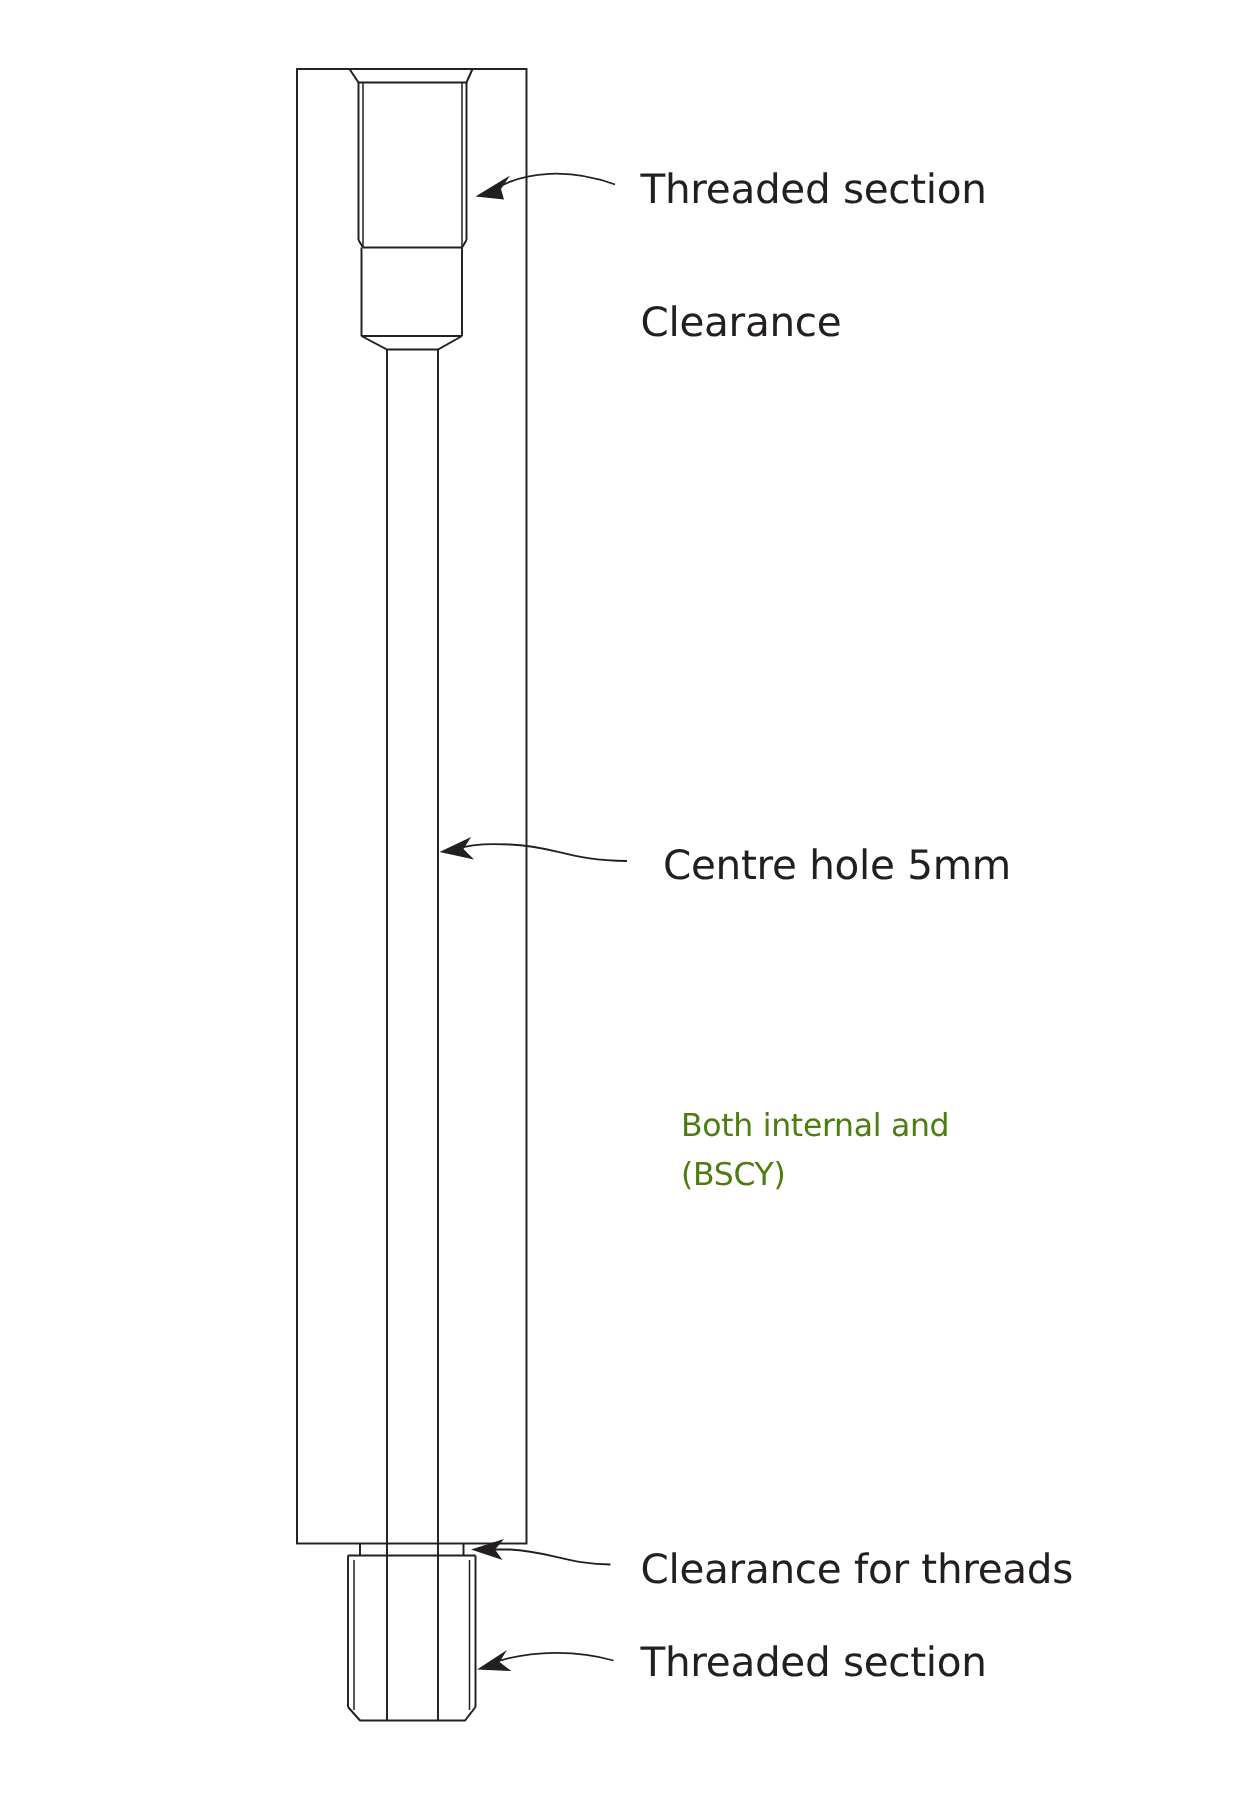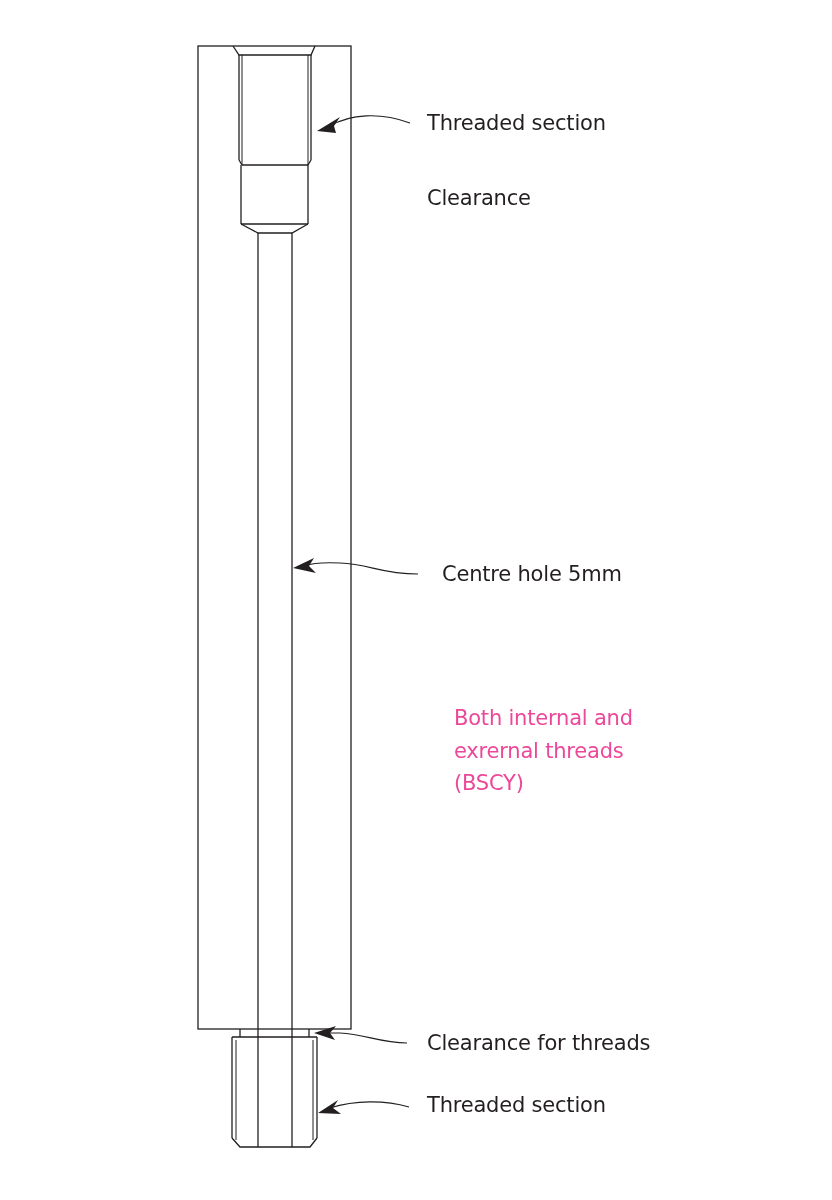--- a/index.html
+++ b/index.html
@@ -5,34 +5,35 @@
     html, body { margin: 0; padding: 0; background: #ffffff; }
     body { width: 832px; height: 1200px; position: relative; overflow: hidden; }
     #drawing { position: absolute; left: 0; top: 0; }
     .ln { stroke: #231f20; stroke-width: 1.3; fill: none; }
     .ln-thin { stroke: #231f20; stroke-width: 1; fill: none; }
     .arrow-curve { stroke: #231f20; stroke-width: 1.2; fill: none; }
     .arrow-head { fill: #231f20; stroke: none; }
     .label {
       position: absolute;
       font-family: "DejaVu Sans", "Liberation Sans", sans-serif;
-      font-size: 21px;
+      font-size: 27px;
       color: #231f20;
       white-space: nowrap;
       line-height: 1;
       letter-spacing: -0.2px;
     }
     .note {
       position: absolute;
       font-family: "DejaVu Sans", "Liberation Sans", sans-serif;
       font-size: 21px;
-      color: #ec4899;
+      color: #4d7c0f;
       line-height: 32.5px;
       white-space: nowrap;
       letter-spacing: -0.2px;
+      margin-top: 32px;
     }
     .note div { display: block; }
   </style>
 </head>
 <body>
 
 <svg id="drawing" width="832" height="1200" viewBox="0 0 832 1200" xmlns="http://www.w3.org/2000/svg">
 
   <g>
     <rect class="ln" x="198" y="46" width="153" height="983"></rect>
@@ -94,22 +95,21 @@
     <path class="arrow-curve" d="M407,1043 C380,1043 365,1034 340,1033 C330,1033 325,1033 322,1033"></path>
     <polygon class="arrow-head" points="314,1033 336,1026 330,1033 335,1040"></polygon>
   </g>
   <g>
     <path class="arrow-curve" d="M409,1107 C385,1100 355,1100 330,1108"></path>
     <polygon class="arrow-head" points="318,1113 338,1100 333,1108 341,1114"></polygon>
   </g>
 </svg>
 
 <div class="label" style="left:427px; top:113px;">Threaded section</div>
-<div class="label" style="left:427px; top:188px;text-align:right;">Clearance</div>
+<div class="label" style="left:427px; top:202px;text-align:right;">Clearance</div>
 <div class="label" style="left:442px; top:564px;">Centre hole 5mm</div>
 <div class="label" style="left:427px; top:1033px;">Clearance for threads</div>
 <div class="label" style="left:427px; top:1095px;">Threaded section</div>
 
 <div class="note" style="left:454px; top:702px;">
   <div>Both internal and</div>
-  <div>exrernal threads</div>
   <div>(BSCY)</div>
 </div>
 
 </body></html>

